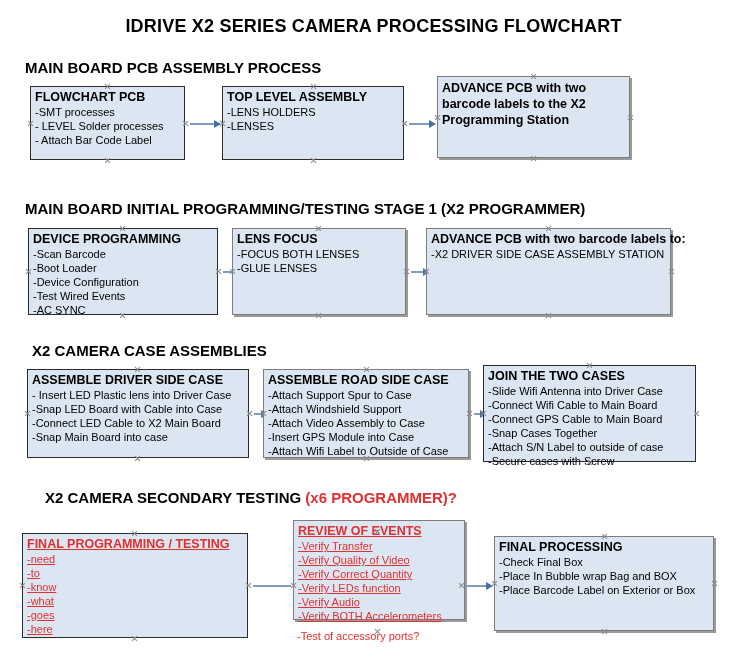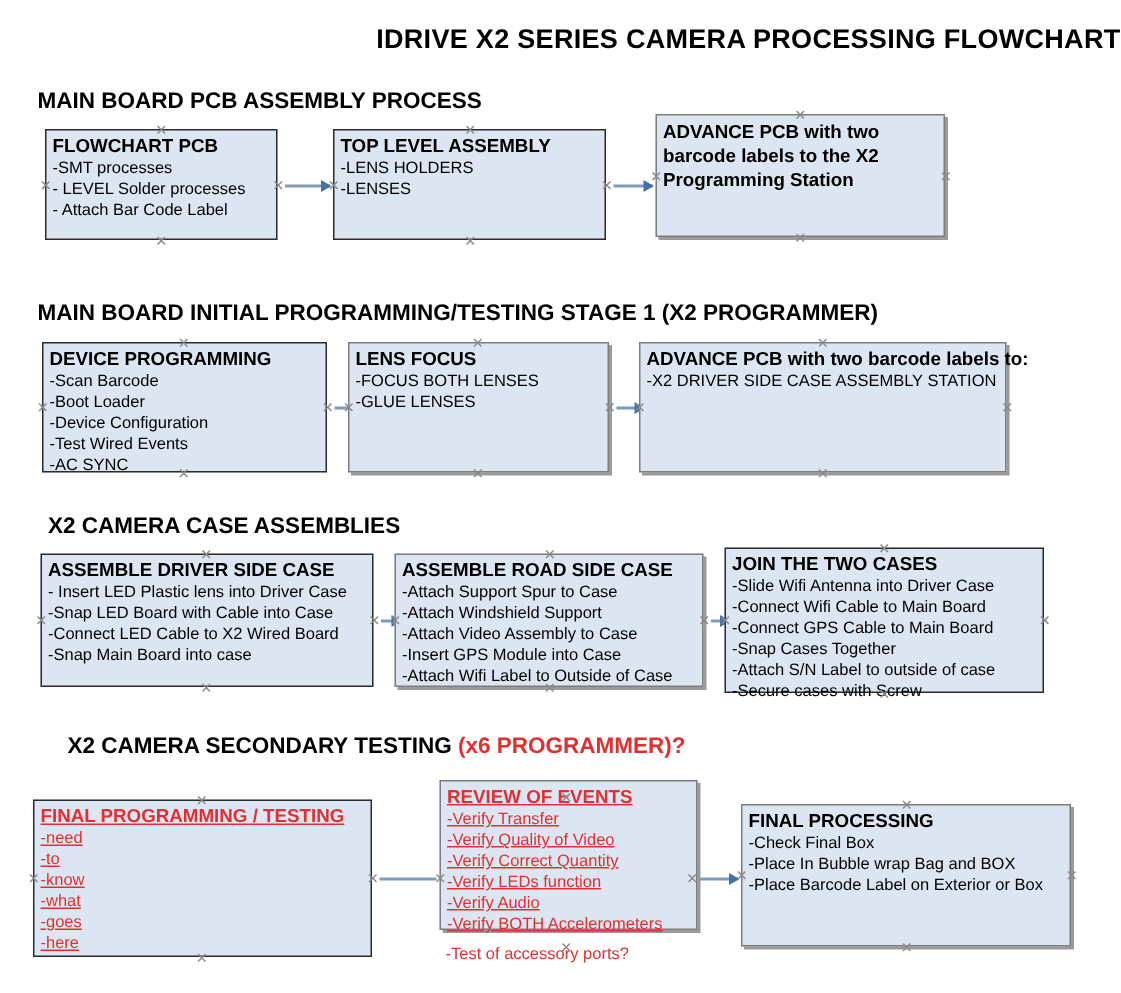--- a/index.html
+++ b/index.html
@@ -15,21 +15,21 @@
     color: #000000;
     overflow: hidden;
   }
 
   
   #chart-title {
     position: absolute;
     left: 0;
     top: 16px;
     width: 747px;
-    text-align: right;
+    text-align: center;
     font-size: 18px;
     font-weight: bold;
     letter-spacing: 0.2px;
   }
 
   
   .section-heading {
     position: absolute;
     font-size: 15px;
     font-weight: bold;
@@ -227,21 +227,21 @@
 
 <div class="section-heading" style="left:32px; top:342px;">
   <span>X2 CAMERA CASE ASSEMBLIES</span>
 </div>
 
 <div class="box" style="left:27px; top:369px; width:222px; height:89px;">
   <div class="box-title">ASSEMBLE DRIVER SIDE CASE</div>
   <ul>
     <li>- Insert LED Plastic lens into Driver Case</li>
     <li>-Snap LED Board with Cable into Case</li>
-    <li>-Connect LED Cable to X2 Wired Board</li>
+    <li>-Connect LED Cable to X2 Main Board</li>
     <li>-Snap Main Board into case</li>
   </ul>
 </div>
 <span class="handle" style="left:134px; top:366px;"></span>
 <span class="handle" style="left:134px; top:455px;"></span>
 <span class="handle" style="left:24px; top:410px;"></span>
 <span class="handle" style="left:246px; top:410px;"></span>
 
 <div class="connector" style="left:254px; top:413px; width:13px;">
   <span class="arrow-head"></span>

